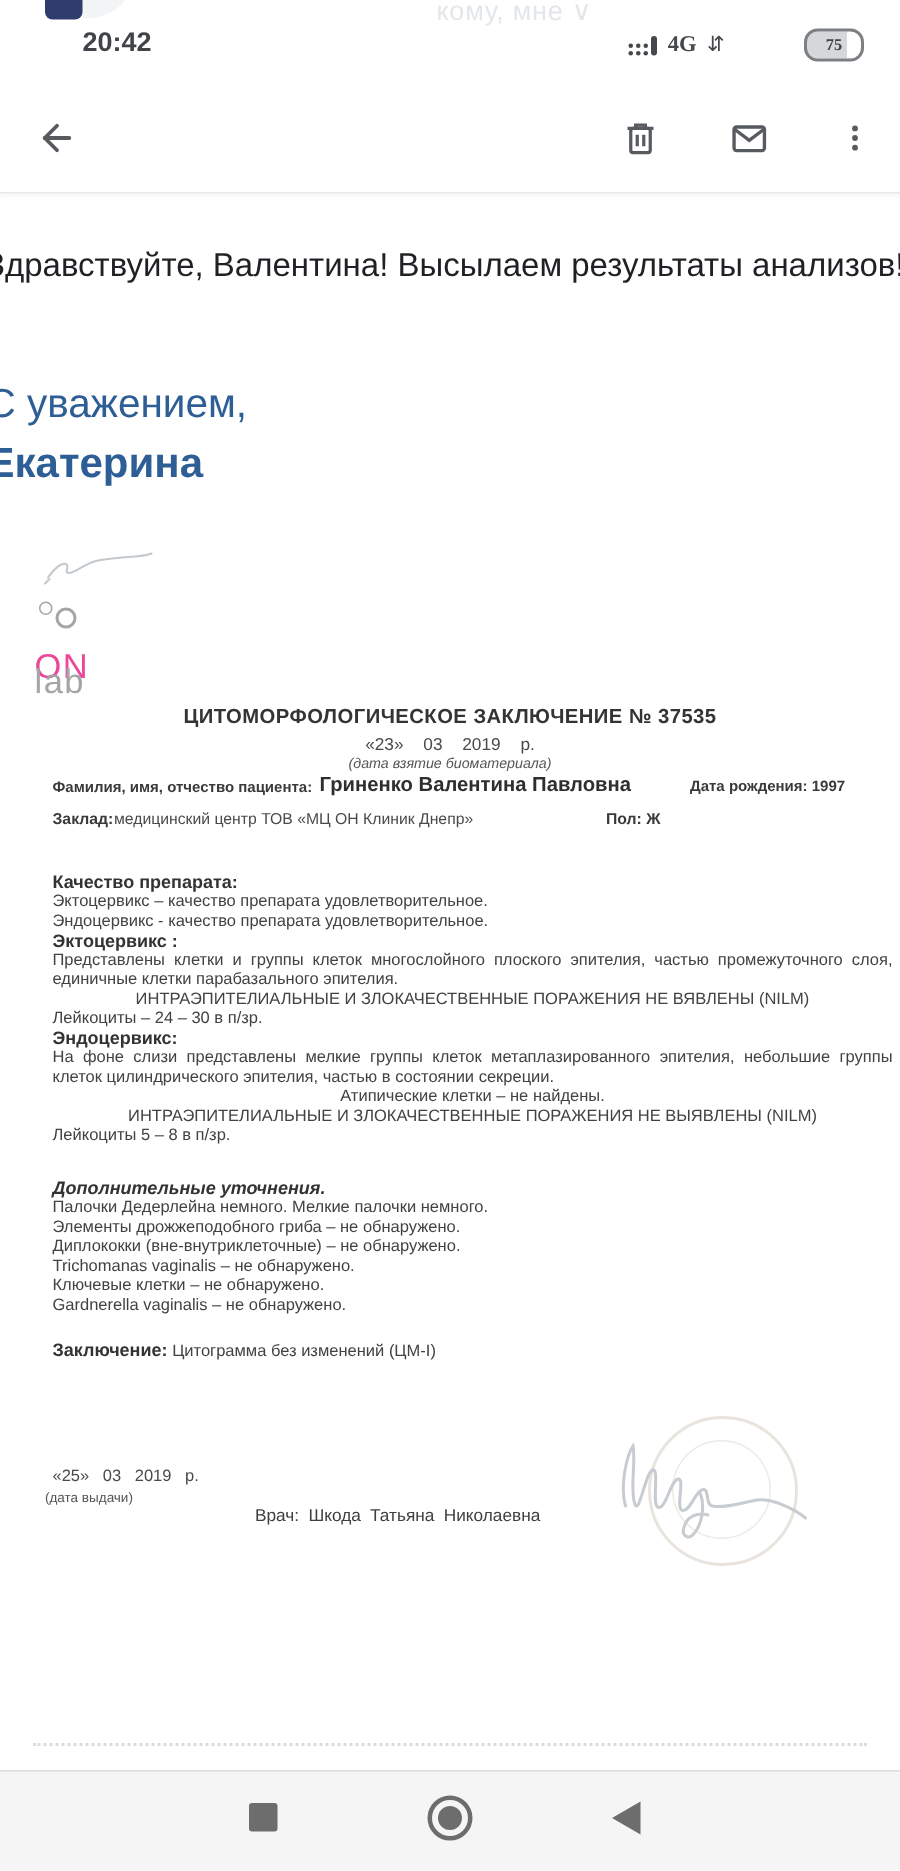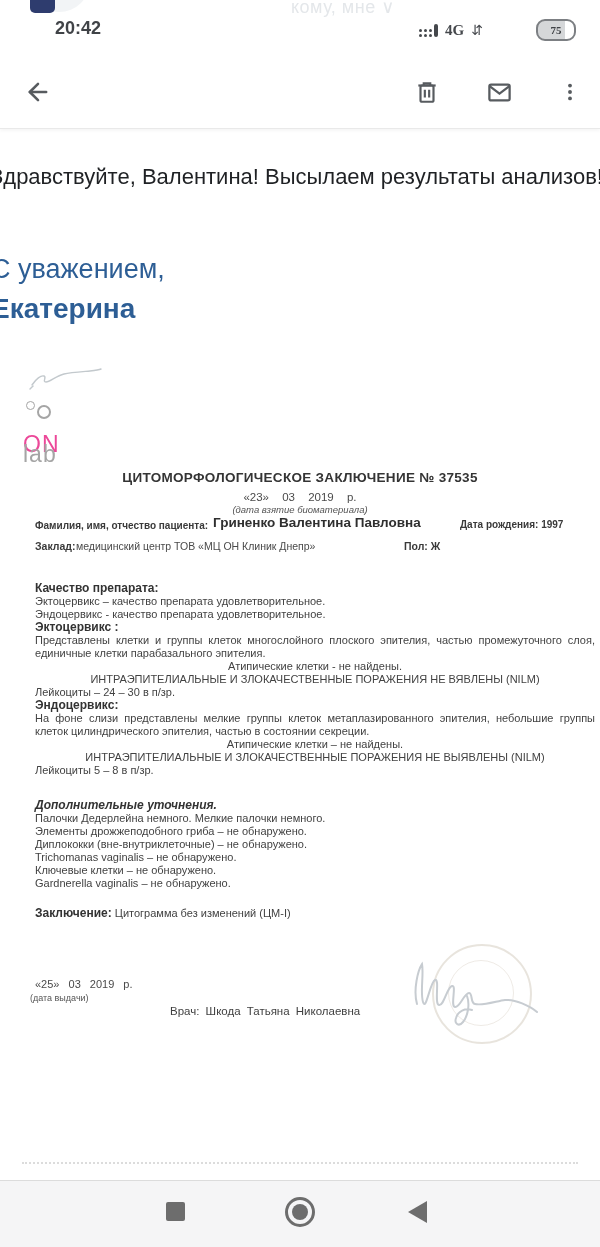--- a/index.html
+++ b/index.html
@@ -206,21 +206,20 @@
       <span class="f-sex">Пол: Ж</span>
     </div>
 
 
     <div class="doc-body">
       <div class="ln b">Качество препарата:</div>
       <div class="ln">Эктоцервикс – качество препарата  удовлетворительное.</div>
       <div class="ln">Эндоцервикс -  качество препарата  удовлетворительное.</div>
       <div class="ln b">Эктоцервикс :</div>
       <div class="ln j">Представлены  клетки  и  группы  клеток многослойного  плоского  эпителия,  частью   промежуточного слоя, единичные клетки  парабазального  эпителия.</div>
-      <div class="ln c">Атипические клетки - не найдены.</div>
       <div class="ln c">ИНТРАЭПИТЕЛИАЛЬНЫЕ И ЗЛОКАЧЕСТВЕННЫЕ ПОРАЖЕНИЯ НЕ ВЯВЛЕНЫ (NILM)</div>
       <div class="ln">Лейкоциты – 24  –   30  в п/зр.</div>
       <div class="ln b">Эндоцервикс:</div>
       <div class="ln j">На  фоне    слизи  представлены  мелкие  группы  клеток   метаплазированного  эпителия,  небольшие группы клеток цилиндрического эпителия, частью  в состоянии  секреции.</div>
       <div class="ln c">Атипические клетки – не найдены.</div>
       <div class="ln c">ИНТРАЭПИТЕЛИАЛЬНЫЕ И ЗЛОКАЧЕСТВЕННЫЕ ПОРАЖЕНИЯ НЕ ВЫЯВЛЕНЫ (NILM)</div>
       <div class="ln">Лейкоциты  5 –  8  в п/зр.</div>
       <div class="gap18"></div>
       <div class="ln bi">Дополнительные уточнения.</div>
       <div class="ln">Палочки Дедерлейна  немного. Мелкие палочки немного.</div>

